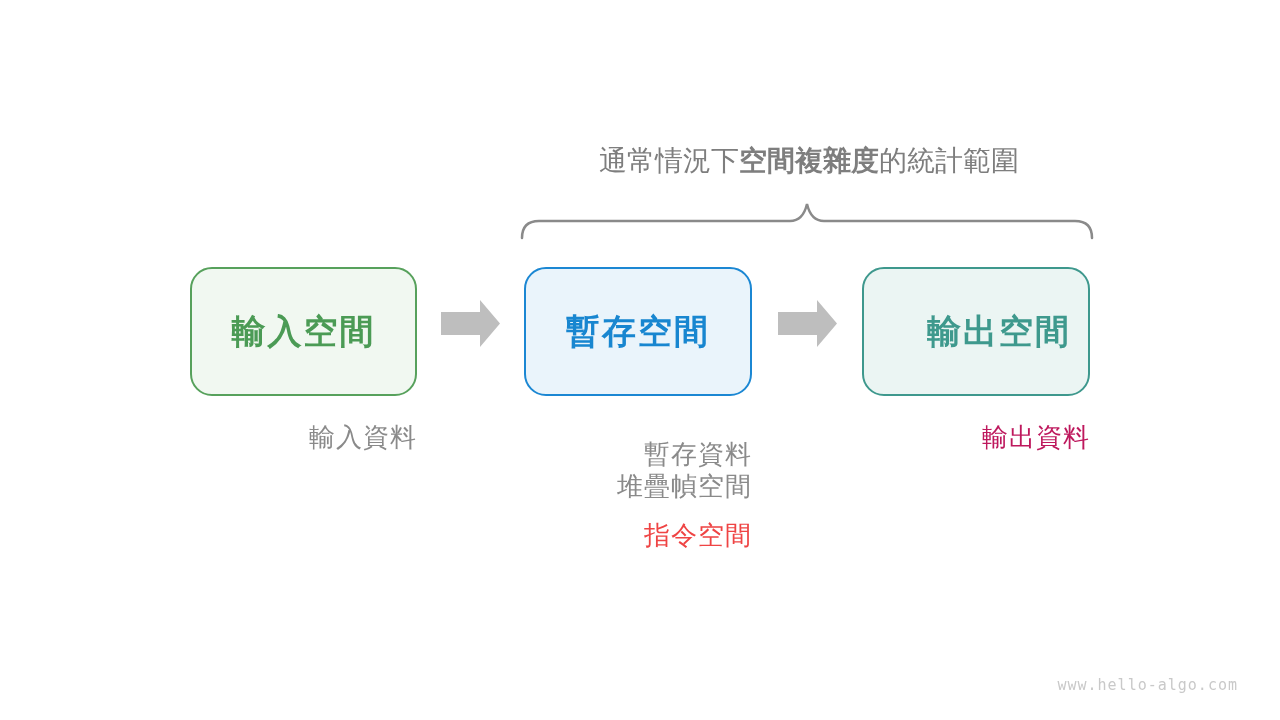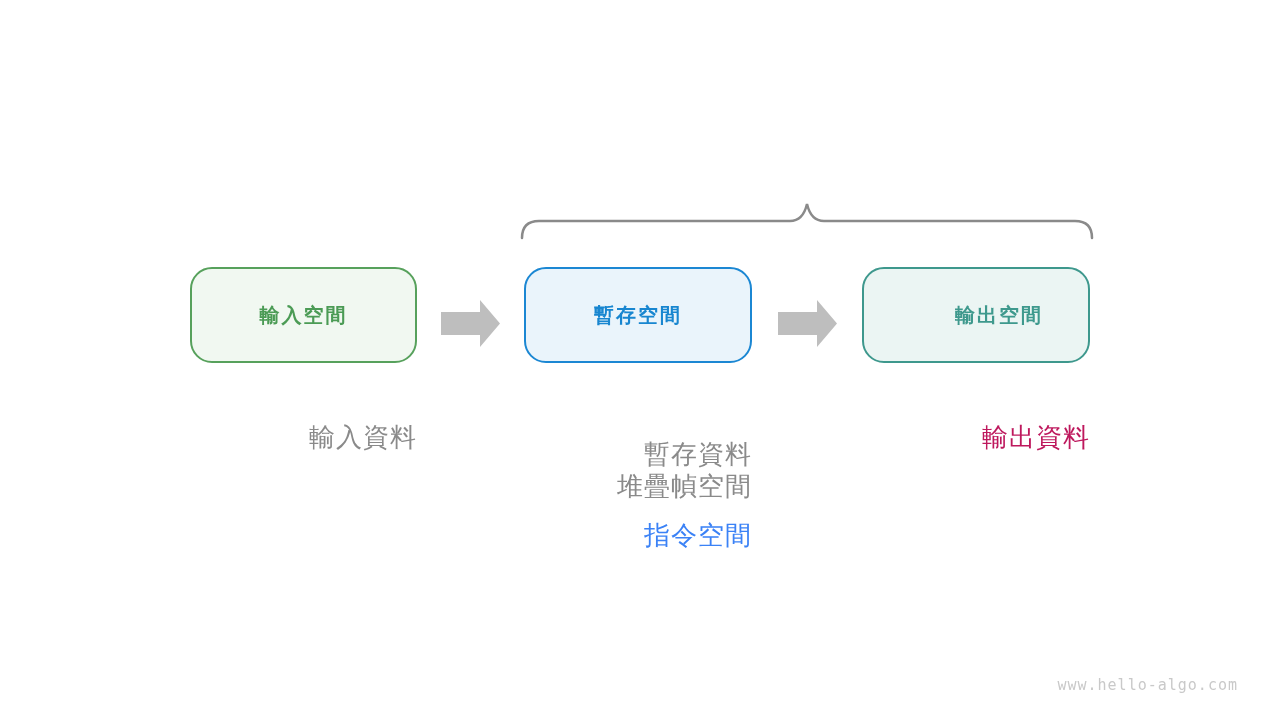--- a/index.html
+++ b/index.html
@@ -27,28 +27,28 @@
   }
   .diagram-title .bold { font-weight: 700; }
   .brace-svg {
     position: absolute;
     left: 515px;
     top: 198px;
   }
   .node-box {
     position: absolute;
     top: 267px;
-    height: 96px;
+    height: 129px;
     border: 2.5px solid;
     border-radius: 22px;
     box-sizing: border-box;
     display: flex;
     align-items: center;
     justify-content: center;
-    font-size: 20px;
+    font-size: 34px;
     font-weight: 700;
     letter-spacing: 2px;
   }
   #box-input  { left: 190px; width: 227px; }
   #box-temp   { left: 524px; width: 228px; align-items: center; }
   #box-output { left: 862px; width: 228px; }
   .arrow-svg { position: absolute; top: 299px; }
   #arrow-1 { left: 440px; }
   #arrow-2 { left: 777px; }
   .note {
@@ -71,20 +71,23 @@
     font-family: "DejaVu Sans Mono", monospace;
     font-size: 15px;
     letter-spacing: 1px;
   }
 </style>
 </head>
 <body>
 
 <div id="canvas">
 
+  <div class="diagram-title" style="color: rgb(126, 126, 126);">
+    <span>通常情況下</span><span class="bold">空間複雜度</span><span>的統計範圍</span>
+  </div>
 
   <svg class="brace-svg" width="588" height="48" viewBox="0 0 588 48">
     <path d="M7,40 Q7,23 24,23 L275,23 Q288,23 292,6 Q296,23 309,23 L560,23 Q577,23 577,40" fill="none" stroke-width="2.5" stroke-linecap="round" style="stroke: rgb(138, 138, 138);"></path>
   </svg>
 
   <div id="box-input" class="node-box" style="border-color: rgb(87, 161, 92); background: rgb(241, 248, 241); color: rgb(75, 155, 85);">
     <span>輸入空間</span>
   </div>
 
   <div id="box-temp" class="node-box" style="border-color: rgb(27, 135, 211); background: rgb(234, 244, 251); color: rgb(24, 134, 208);">
@@ -99,19 +102,19 @@
     <polygon points="1,13 40,13 40,1 60,24.5 40,48 40,36 1,36" style="fill: rgb(190, 190, 190);"></polygon>
   </svg>
   <svg id="arrow-2" class="arrow-svg" width="61" height="49" viewBox="0 0 61 49">
     <polygon points="1,13 40,13 40,1 60,24.5 40,48 40,36 1,36" style="fill: rgb(190, 190, 190);"></polygon>
   </svg>
 
   <div id="note-input" class="note" style="color: rgb(138, 138, 138);">輸入資料</div>
 
   <div id="note-temp-0" class="note" style="color: rgb(138, 138, 138); margin-top: 17px;">暫存資料</div>
   <div id="note-temp-1" class="note" style="color: rgb(138, 138, 138);">堆疊幀空間</div>
-  <div id="note-temp-2" class="note" style="color: #3b82f6;">指令空間</div>
+  <div id="note-temp-2" class="note" style="color: #ef4444;">指令空間</div>
 
   <div id="note-output" class="note" style="color: #be185d;">輸出資料</div>
 
   <div class="watermark" style="color: rgb(201, 201, 201);">www.hello-algo.com</div>
 
 </div>
 
 </body></html>

